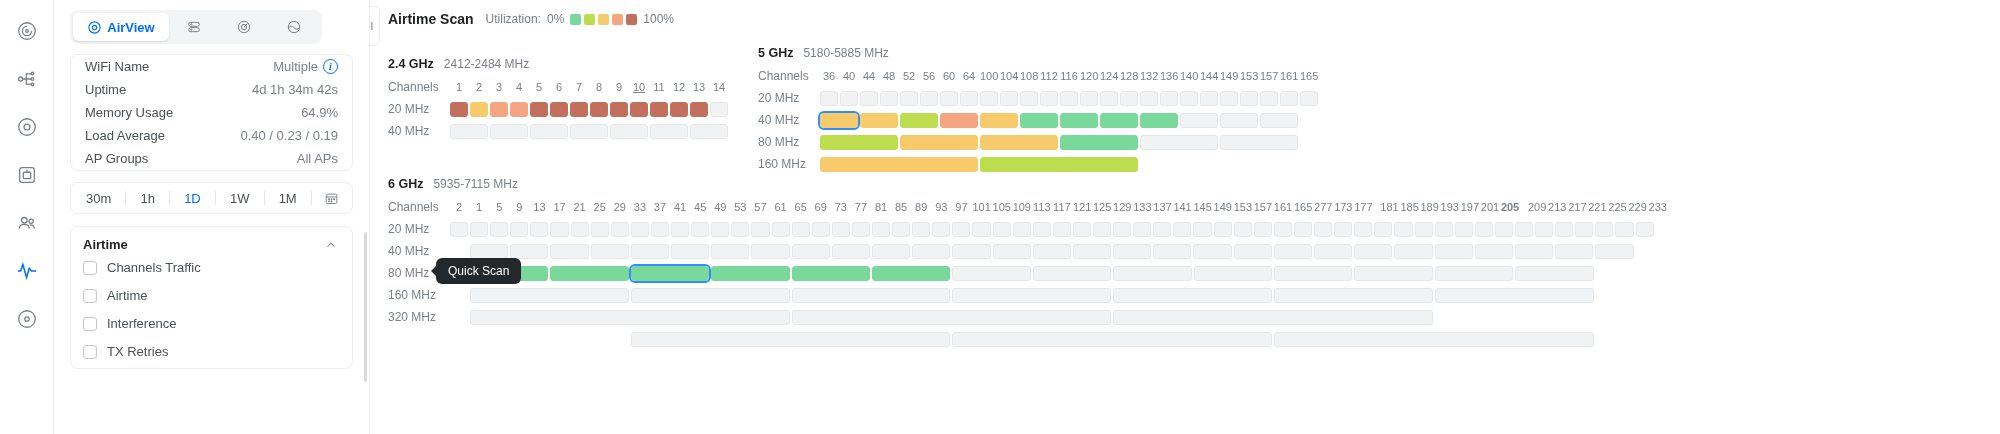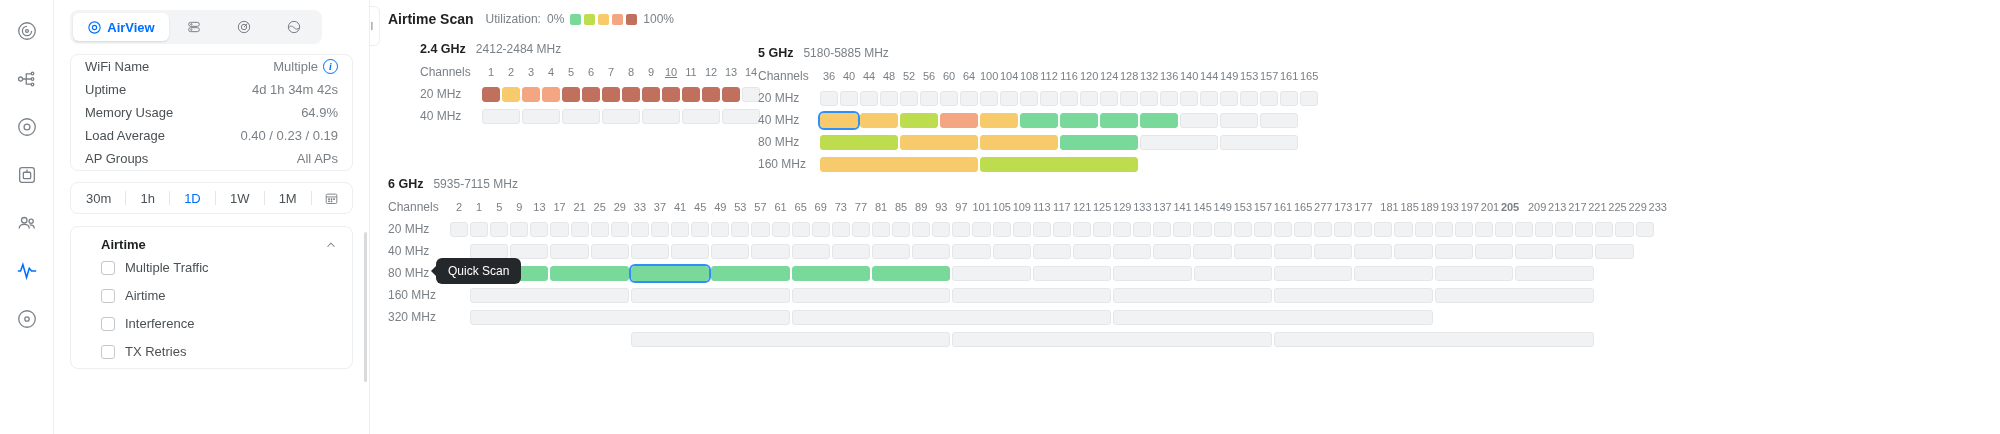--- a/index.html
+++ b/index.html
@@ -75,21 +75,21 @@
   }
   .range-item {
     font-size: 13px; color: #4a5054; padding: 0 11px; cursor: pointer;
   }
   .range-item.active { color: #006fff; }
   .range-sep { width:1px; height:14px; background:#e4e6e8; }
   .range-cal { padding: 0 9px 0 9px; display:flex; align-items:center; color:#7a8086; cursor:pointer;}
 
   .panel {
     border: 1px solid #eceef0; border-radius: 8px; margin-top: 12px;
-    padding: 10px 14px 4px 30px;
+    padding: 10px 14px 4px 12px;
   }
   .panel-head { display:flex; align-items:center; justify-content:space-between; }
   .panel-title { font-size: 13px; font-weight: 700; color:#1e2022; }
   .chev { color:#7a8086; cursor:pointer; display:flex; }
   .chk-row { display:flex; align-items:center; gap:10px; height: 25px; margin-top:3px; cursor:pointer;}
   .chk {
     width: 14px; height: 14px; border:1px solid #c4c8cc; border-radius:3px; background:#fff;
     flex:0 0 14px;
   }
   .chk-label { font-size: 13px; color:#4a5054; }
@@ -296,21 +296,21 @@
       <div class="panel-head">
         <span class="panel-title">Airtime</span>
         <span class="chev">
           <svg width="14" height="14" viewBox="0 0 24 24" fill="none" stroke="currentColor" stroke-width="1.8">
             <path d="M6 15l6-6 6 6"></path>
           </svg>
         </span>
       </div>
       <div class="chk-row">
         <span class="chk"></span>
-        <span class="chk-label">Multiple Traffic</span>
+        <span class="chk-label">Channels Traffic</span>
       </div>
       <div class="chk-row">
         <span class="chk"></span>
         <span class="chk-label">Airtime</span>
       </div>
       <div class="chk-row">
         <span class="chk"></span>
         <span class="chk-label">Interference</span>
       </div>
       <div class="chk-row">
@@ -340,21 +340,21 @@
             <i style="background: rgb(190, 221, 78);"></i>
             <i style="background: rgb(247, 203, 107);"></i>
             <i style="background: rgb(244, 165, 130);"></i>
             <i style="background: rgb(192, 112, 92);"></i>
           </span>
         <span>100%</span>
       </span>
     </div>
 
     <div class="bands" id="bands">
-        <div class="band" style="left: 0px; top: 12px; margin-left: 32px;">
+        <div class="band" style="left: 0px; top: 27px;">
           <div class="band-head">
             <span class="band-name">2.4 GHz</span>
             <span class="band-range">2412-2484 MHz</span>
           </div>
           <div class="grid-row">
             <div class="row-label">Channels</div>
             <div class="cells">
               <div class="hdr-cell" style="width: 18px; margin-right: 2px;">1</div>
               <div class="hdr-cell" style="width: 18px; margin-right: 2px;">2</div>
               <div class="hdr-cell" style="width: 18px; margin-right: 2px;">3</div>

